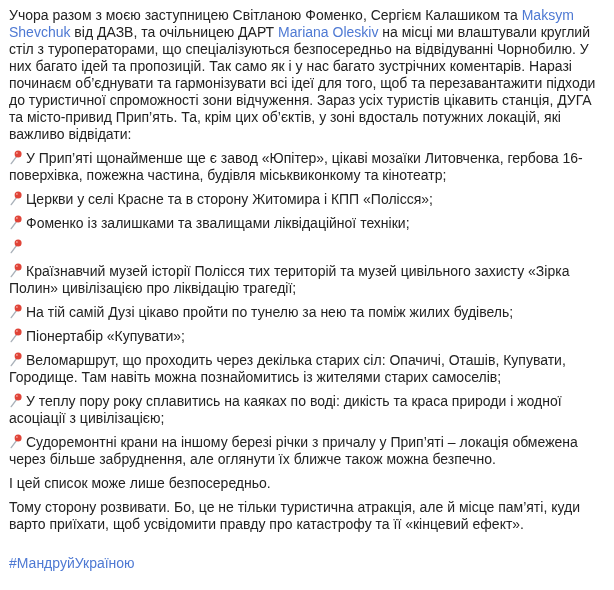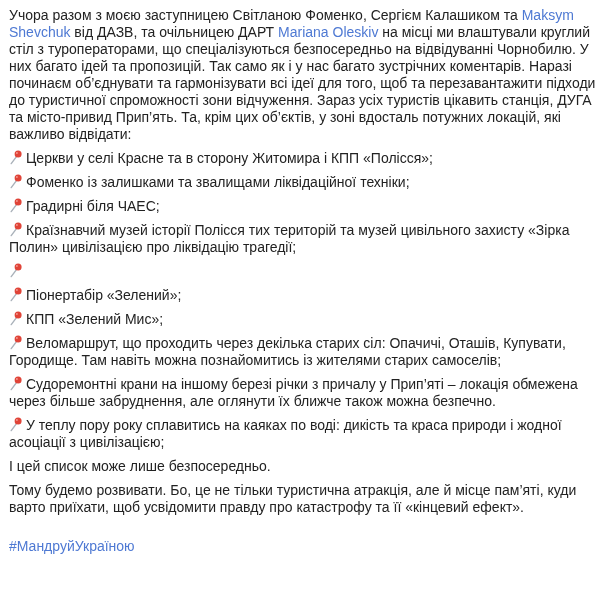--- a/index.html
+++ b/index.html
@@ -38,65 +38,65 @@
 </head>
 <body>
 
 <p id="intro"><span>Учора разом з моєю заступницею Світланою Фоменко, Сергієм Калашиком та </span><a class="mention" href="#">Maksym Shevchuk</a><span> від ДАЗВ, та очільницею ДАРТ </span><a class="mention" href="#">Mariana Oleskiv</a><span> на місці ми влаштували круглий стіл з туроператорами, що спеціалізуються безпосередньо на відвідуванні Чорнобилю. У них багато ідей та пропозицій. Так само як і у нас багато зустрічних коментарів. Наразі починаєм об’єднувати та гармонізувати всі ідеї для того, щоб та перезавантажити підходи до туристичної спроможності зони відчуження. Зараз усіх туристів цікавить станція, ДУГА та місто-привид Прип’ять. Та, крім цих об’єктів, у зоні вдосталь потужних локацій, які важливо відвідати:</span></p>
 
 <div id="bullet-list">
     <div class="bullet"><svg class="pin" width="13" height="15" viewBox="0 0 13 15">
         <path d="M2.2 13.6 L8.2 5.6" stroke="#aab2ba" stroke-width="1.4" stroke-linecap="round" fill="none"></path>
         <circle cx="9.1" cy="4" r="3.5" fill="#e04438"></circle>
         <circle cx="7.9" cy="2.9" r="1" fill="#f2968f"></circle>
+      </svg><span>У Прип’яті щонайменше ще є завод «Юпітер», цікаві мозаїки Литовченка, гербова 16-поверхівка, пожежна частина, будівля міськвиконкому та кінотеатр;</span></div>
+    <div class="bullet"><svg class="pin" width="13" height="15" viewBox="0 0 13 15">
+        <path d="M2.2 13.6 L8.2 5.6" stroke="#aab2ba" stroke-width="1.4" stroke-linecap="round" fill="none"></path>
+        <circle cx="9.1" cy="4" r="3.5" fill="#e04438"></circle>
+        <circle cx="7.9" cy="2.9" r="1" fill="#f2968f"></circle>
       </svg><span>Церкви у селі Красне та в сторону Житомира і КПП «Полісся»;</span></div>
     <div class="bullet"><svg class="pin" width="13" height="15" viewBox="0 0 13 15">
         <path d="M2.2 13.6 L8.2 5.6" stroke="#aab2ba" stroke-width="1.4" stroke-linecap="round" fill="none"></path>
         <circle cx="9.1" cy="4" r="3.5" fill="#e04438"></circle>
         <circle cx="7.9" cy="2.9" r="1" fill="#f2968f"></circle>
       </svg><span>Фоменко із залишками та звалищами ліквідаційної техніки;</span></div>
     <div class="bullet"><svg class="pin" width="13" height="15" viewBox="0 0 13 15">
         <path d="M2.2 13.6 L8.2 5.6" stroke="#aab2ba" stroke-width="1.4" stroke-linecap="round" fill="none"></path>
         <circle cx="9.1" cy="4" r="3.5" fill="#e04438"></circle>
         <circle cx="7.9" cy="2.9" r="1" fill="#f2968f"></circle>
-      </svg><span>Градирні біля ЧАЕС;</span></div>
+      </svg></div>
     <div class="bullet"><svg class="pin" width="13" height="15" viewBox="0 0 13 15">
         <path d="M2.2 13.6 L8.2 5.6" stroke="#aab2ba" stroke-width="1.4" stroke-linecap="round" fill="none"></path>
         <circle cx="9.1" cy="4" r="3.5" fill="#e04438"></circle>
         <circle cx="7.9" cy="2.9" r="1" fill="#f2968f"></circle>
       </svg><span>Країзнавчий музей історії Полісся тих територій та музей цивільного захисту «Зірка Полин» цивілізацією про ліквідацію трагедії;</span></div>
     <div class="bullet"><svg class="pin" width="13" height="15" viewBox="0 0 13 15">
         <path d="M2.2 13.6 L8.2 5.6" stroke="#aab2ba" stroke-width="1.4" stroke-linecap="round" fill="none"></path>
         <circle cx="9.1" cy="4" r="3.5" fill="#e04438"></circle>
         <circle cx="7.9" cy="2.9" r="1" fill="#f2968f"></circle>
-      </svg></div>
+      </svg><span>На тій самій Дузі цікаво пройти по тунелю за нею та поміж жилих будівель;</span></div>
     <div class="bullet"><svg class="pin" width="13" height="15" viewBox="0 0 13 15">
         <path d="M2.2 13.6 L8.2 5.6" stroke="#aab2ba" stroke-width="1.4" stroke-linecap="round" fill="none"></path>
         <circle cx="9.1" cy="4" r="3.5" fill="#e04438"></circle>
         <circle cx="7.9" cy="2.9" r="1" fill="#f2968f"></circle>
-      </svg><span>Піонертабір «Зелений»;</span></div>
-    <div class="bullet"><svg class="pin" width="13" height="15" viewBox="0 0 13 15">
-        <path d="M2.2 13.6 L8.2 5.6" stroke="#aab2ba" stroke-width="1.4" stroke-linecap="round" fill="none"></path>
-        <circle cx="9.1" cy="4" r="3.5" fill="#e04438"></circle>
-        <circle cx="7.9" cy="2.9" r="1" fill="#f2968f"></circle>
-      </svg><span>КПП «Зелений Мис»;</span></div>
+      </svg><span>Піонертабір «Купувати»;</span></div>
     <div class="bullet"><svg class="pin" width="13" height="15" viewBox="0 0 13 15">
         <path d="M2.2 13.6 L8.2 5.6" stroke="#aab2ba" stroke-width="1.4" stroke-linecap="round" fill="none"></path>
         <circle cx="9.1" cy="4" r="3.5" fill="#e04438"></circle>
         <circle cx="7.9" cy="2.9" r="1" fill="#f2968f"></circle>
       </svg><span>Веломаршрут, що проходить через декілька старих сіл: Опачичі, Оташів, Купувати, Городище. Там навіть можна познайомитись із жителями старих самоселів;</span></div>
     <div class="bullet"><svg class="pin" width="13" height="15" viewBox="0 0 13 15">
         <path d="M2.2 13.6 L8.2 5.6" stroke="#aab2ba" stroke-width="1.4" stroke-linecap="round" fill="none"></path>
         <circle cx="9.1" cy="4" r="3.5" fill="#e04438"></circle>
         <circle cx="7.9" cy="2.9" r="1" fill="#f2968f"></circle>
-      </svg><span>Судоремонтні крани на іншому березі річки з причалу у Прип’яті – локація обмежена через більше забруднення, але оглянути їх ближче також можна безпечно.</span></div>
+      </svg><span>У теплу пору року сплавитись на каяках по воді: дикість та краса природи і жодної асоціації з цивілізацією;</span></div>
     <div class="bullet"><svg class="pin" width="13" height="15" viewBox="0 0 13 15">
         <path d="M2.2 13.6 L8.2 5.6" stroke="#aab2ba" stroke-width="1.4" stroke-linecap="round" fill="none"></path>
         <circle cx="9.1" cy="4" r="3.5" fill="#e04438"></circle>
         <circle cx="7.9" cy="2.9" r="1" fill="#f2968f"></circle>
-      </svg><span>У теплу пору року сплавитись на каяках по воді: дикість та краса природи і жодної асоціації з цивілізацією;</span></div>
+      </svg><span>Судоремонтні крани на іншому березі річки з причалу у Прип’яті – локація обмежена через більше забруднення, але оглянути їх ближче також можна безпечно.</span></div>
   </div>
 
 <p>І цей список може лише безпосередньо.</p>
 
-<p>Тому будемо розвивати. Бо, це не тільки туристична атракція, але й місце пам’яті, куди варто приїхати, щоб усвідомити правду про катастрофу та її «кінцевий ефект».</p>
+<p>Тому сторону розвивати. Бо, це не тільки туристична атракція, але й місце пам’яті, куди варто приїхати, щоб усвідомити правду про катастрофу та її «кінцевий ефект».</p>
 
 <p id="hashtag-row"><a class="hashtag" href="#">#МандруйУкраїною</a></p>
 
 </body></html>

